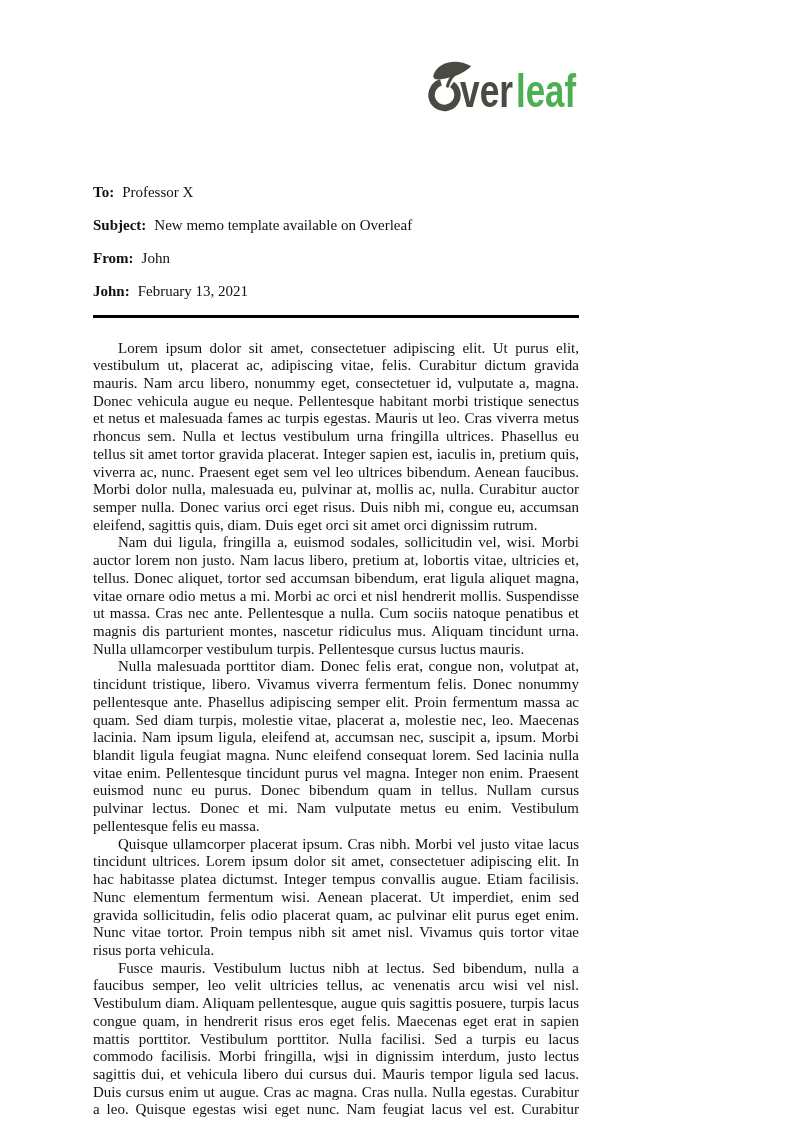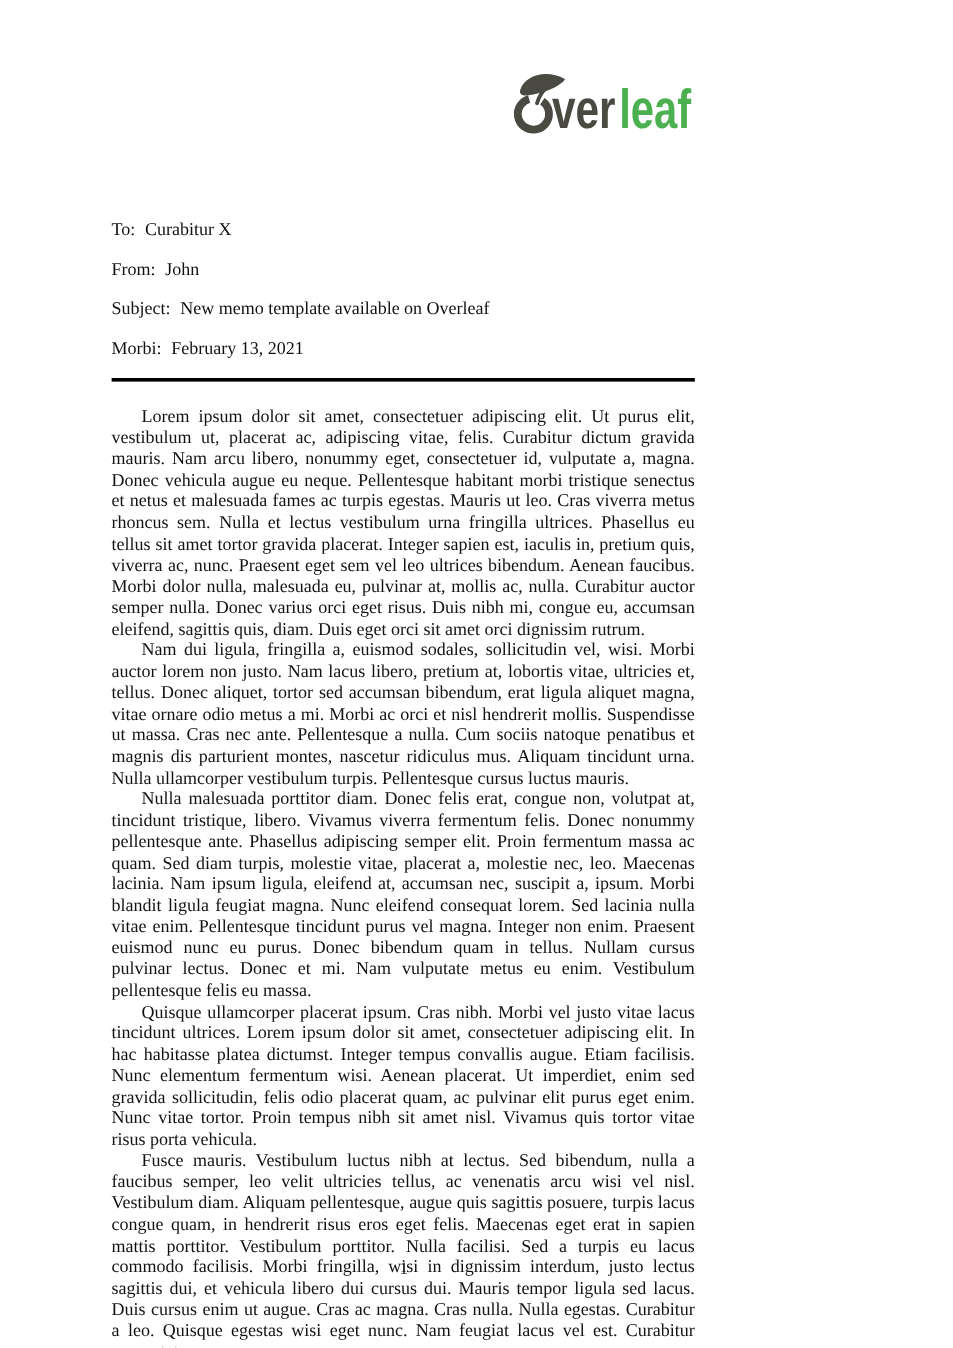--- a/index.html
+++ b/index.html
@@ -32,21 +32,21 @@
   .memo-fields {
     margin-top: 71px;
   }
   .field {
     font-size: 15px;
     line-height: 18px;
     margin-bottom: 15px;
     white-space: nowrap;
   }
   .field-label {
-    font-weight: normal;
+    font-weight: bold;
     margin-right: 8px;
   }
   .field-value {
     font-weight: normal;
   }
   .rule {
     height: 2.5px;
     background: #000000;
     margin-top: 0;
   }
@@ -84,30 +84,30 @@
           <path d="M 41 7 C 32 9.5, 24 14, 20.5 26" fill="none" stroke="#4a4a42" stroke-width="3.2" stroke-linecap="round"></path>
           <circle cx="17.5" cy="35" r="13" fill="none" stroke="#4a4a42" stroke-width="6.5" stroke-dasharray="69.7 12" transform="rotate(-55 17.5 35)"></circle>
         </g>
         <text x="33" y="47" font-family="Liberation Sans, sans-serif" font-weight="bold" font-size="46" fill="#4a4a42" textLength="53" lengthAdjust="spacingAndGlyphs">ver</text>
         <text x="89" y="47" font-family="Liberation Sans, sans-serif" font-weight="bold" font-size="46" fill="#4CAF50" textLength="60" lengthAdjust="spacingAndGlyphs">leaf</text>
       </svg>
     </div>
 
     <div class="memo-fields">
       <div class="field">
-        <span class="field-label">To:</span><span class="field-value">Curabitur X</span>
+        <span class="field-label">To:</span><span class="field-value">Professor X</span>
+      </div>
+      <div class="field">
+        <span class="field-label">Subject:</span><span class="field-value">New memo template available on Overleaf</span>
       </div>
       <div class="field">
         <span class="field-label">From:</span><span class="field-value">John</span>
       </div>
       <div class="field">
-        <span class="field-label">Subject:</span><span class="field-value">New memo template available on Overleaf</span>
-      </div>
-      <div class="field">
-        <span class="field-label">Morbi:</span><span class="field-value">February 13, 2021</span>
+        <span class="field-label">John:</span><span class="field-value">February 13, 2021</span>
       </div>
     </div>
 
     <div class="rule"></div>
 
     <div class="body-text">
       <p>Lorem ipsum dolor sit amet, consectetuer adipiscing elit. Ut purus elit, vestibulum ut, placerat ac, adipiscing vitae, felis. Curabitur dictum gravida mauris. Nam arcu libero, nonummy eget, consectetuer id, vulputate a, magna. Donec vehicula augue eu neque. Pellentesque habitant morbi tristique senectus et netus et malesuada fames ac turpis egestas. Mauris ut leo. Cras viverra metus rhoncus sem. Nulla et lectus vestibulum urna fringilla ultrices. Phasellus eu tellus sit amet tortor gravida placerat. Integer sapien est, iaculis in, pretium quis, viverra ac, nunc. Praesent eget sem vel leo ultrices bibendum. Aenean faucibus. Morbi dolor nulla, malesuada eu, pulvinar at, mollis ac, nulla. Curabitur auctor semper nulla. Donec varius orci eget risus. Duis nibh mi, congue eu, accumsan eleifend, sagittis quis, diam. Duis eget orci sit amet orci dignissim rutrum.</p>
       <p>Nam dui ligula, fringilla a, euismod sodales, sollicitudin vel, wisi. Morbi auctor lorem non justo. Nam lacus libero, pretium at, lobortis vitae, ultricies et, tellus. Donec aliquet, tortor sed accumsan bibendum, erat ligula aliquet magna, vitae ornare odio metus a mi. Morbi ac orci et nisl hendrerit mollis. Suspendisse ut massa. Cras nec ante. Pellentesque a nulla. Cum sociis natoque penatibus et magnis dis parturient montes, nascetur ridiculus mus. Aliquam tincidunt urna. Nulla ullamcorper vestibulum turpis. Pellentesque cursus luctus mauris.</p>
       <p>Nulla malesuada porttitor diam. Donec felis erat, congue non, volutpat at, tincidunt tristique, libero. Vivamus viverra fermentum felis. Donec nonummy pellentesque ante. Phasellus adipiscing semper elit. Proin fermentum massa ac quam. Sed diam turpis, molestie vitae, placerat a, molestie nec, leo. Maecenas lacinia. Nam ipsum ligula, eleifend at, accumsan nec, suscipit a, ipsum. Morbi blandit ligula feugiat magna. Nunc eleifend consequat lorem. Sed lacinia nulla vitae enim. Pellentesque tincidunt purus vel magna. Integer non enim. Praesent euismod nunc eu purus. Donec bibendum quam in tellus. Nullam cursus pulvinar lectus. Donec et mi. Nam vulputate metus eu enim. Vestibulum pellentesque felis eu massa.</p>
       <p>Quisque ullamcorper placerat ipsum. Cras nibh. Morbi vel justo vitae lacus tincidunt ultrices. Lorem ipsum dolor sit amet, consectetuer adipiscing elit. In hac habitasse platea dictumst. Integer tempus convallis augue. Etiam facilisis. Nunc elementum fermentum wisi. Aenean placerat. Ut imperdiet, enim sed gravida sollicitudin, felis odio placerat quam, ac pulvinar elit purus eget enim. Nunc vitae tortor. Proin tempus nibh sit amet nisl. Vivamus quis tortor vitae risus porta vehicula.</p>

